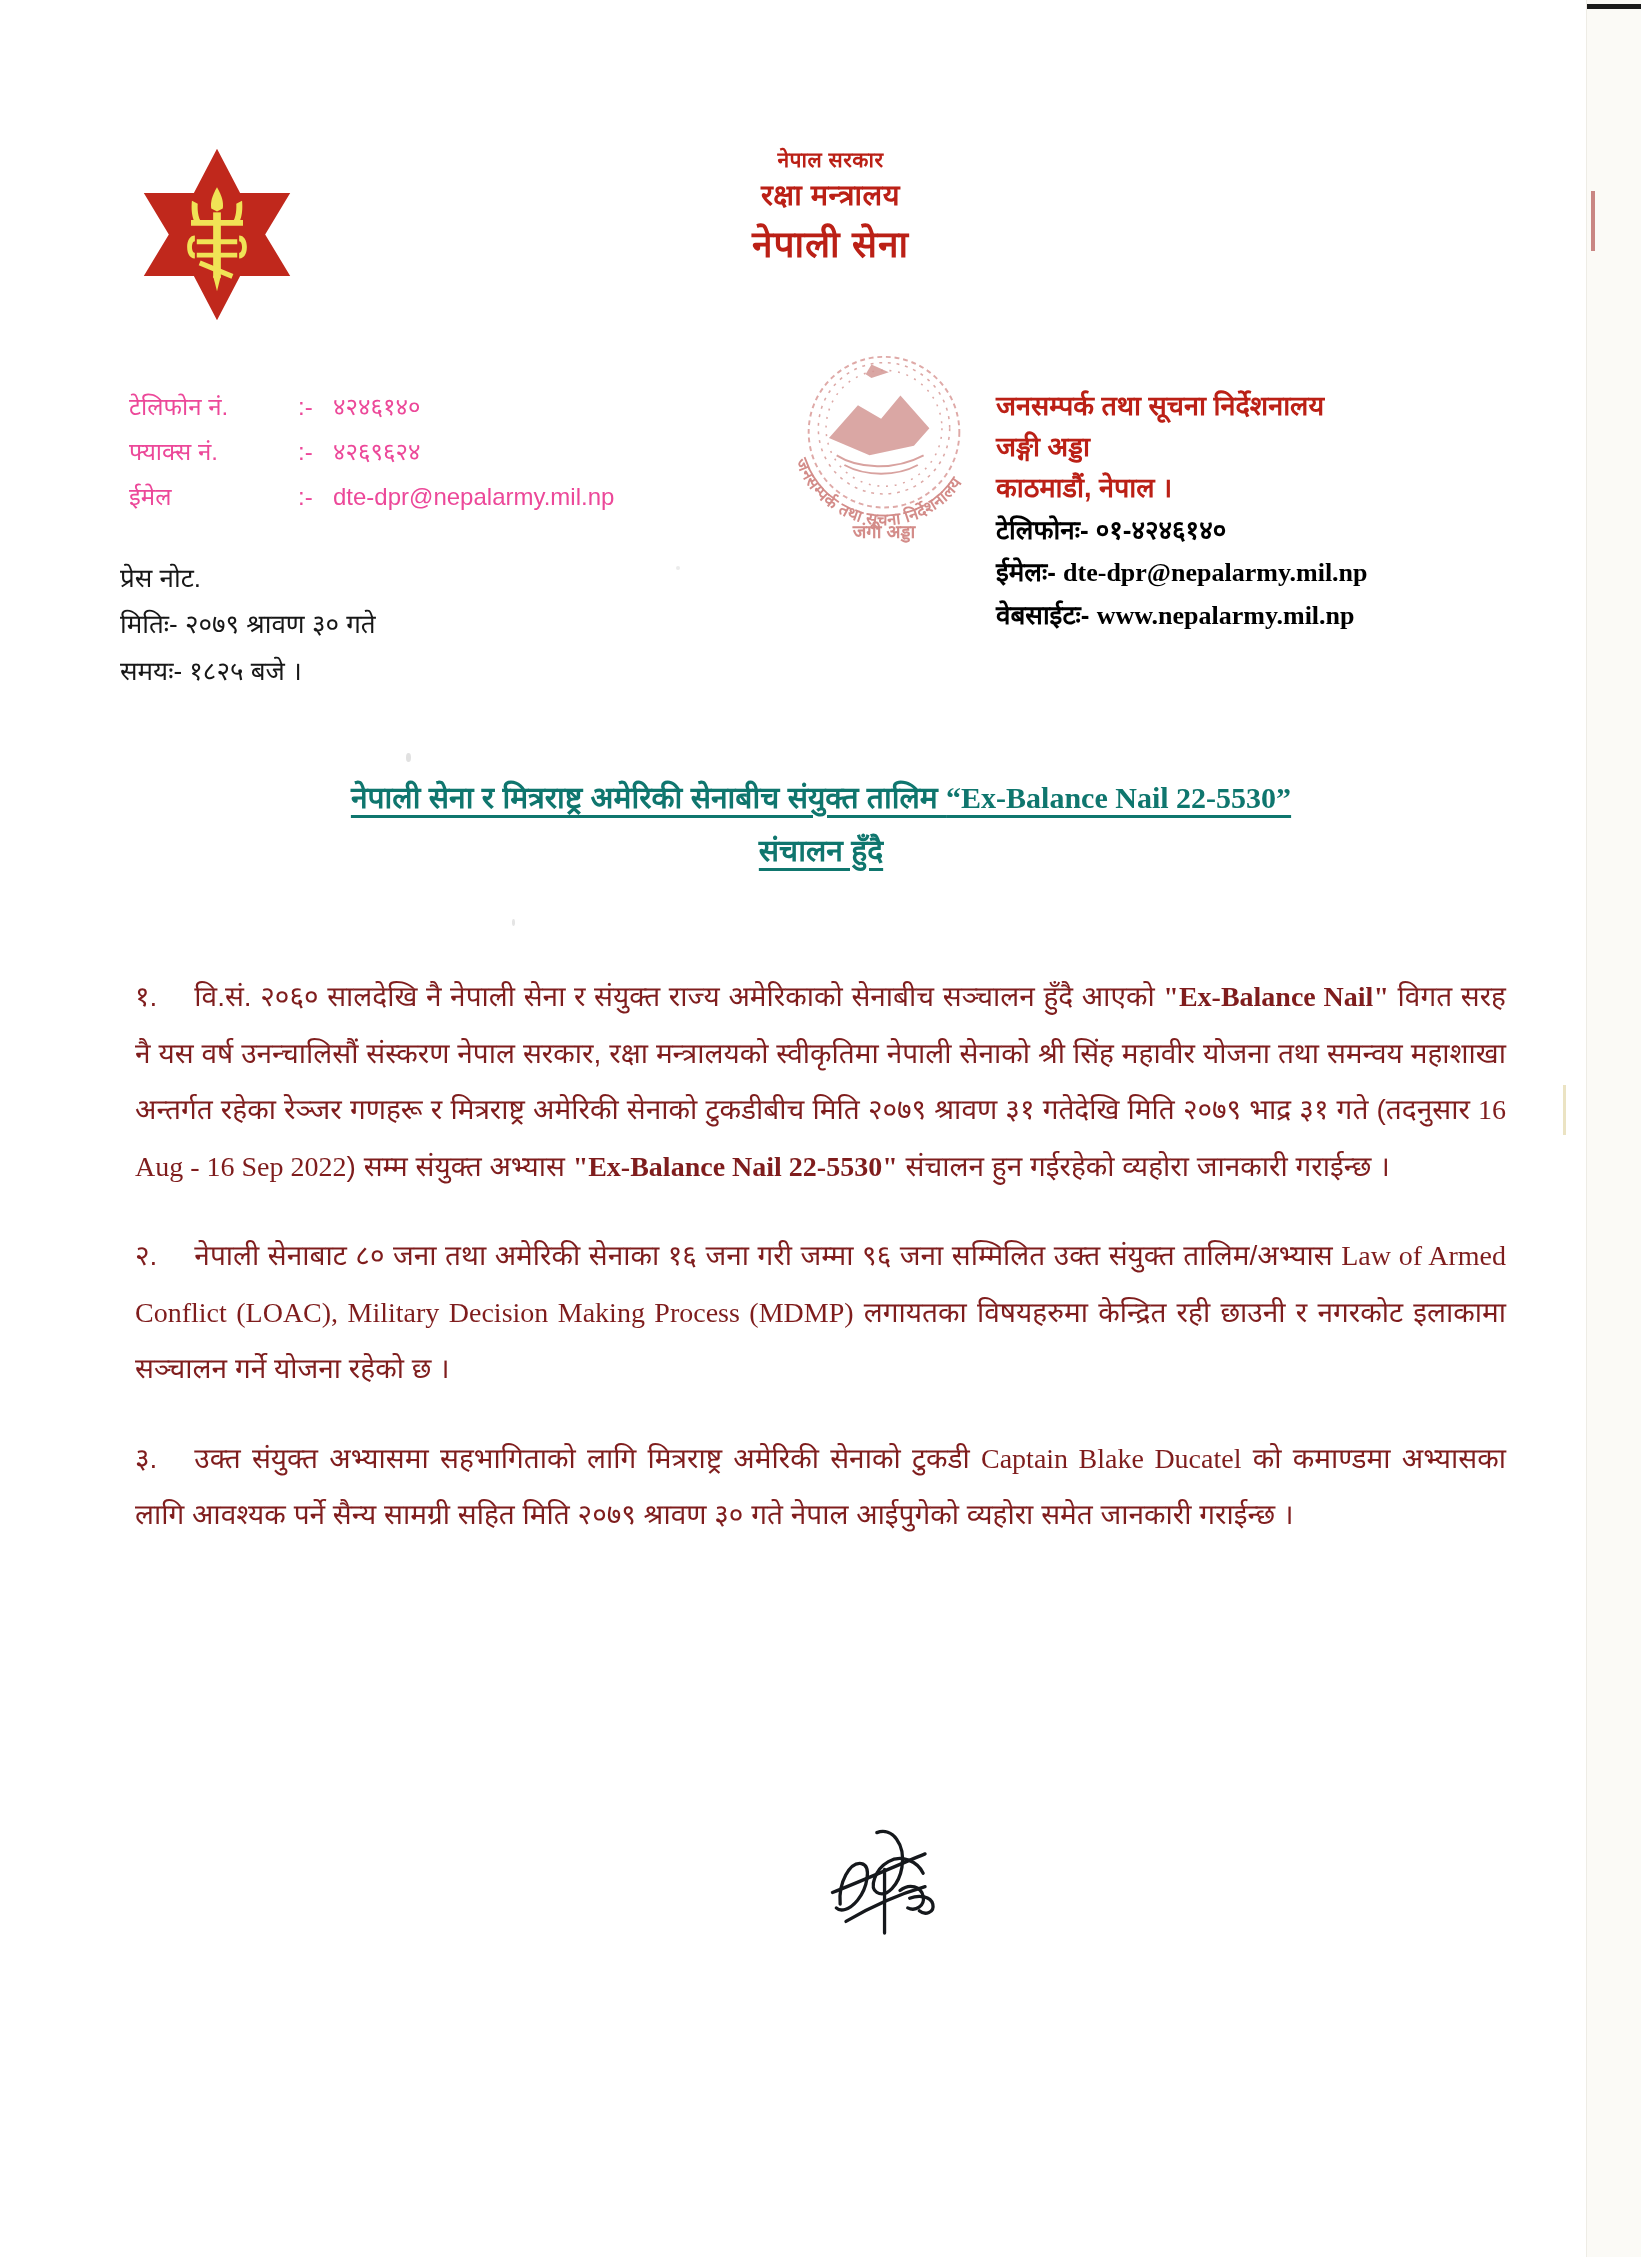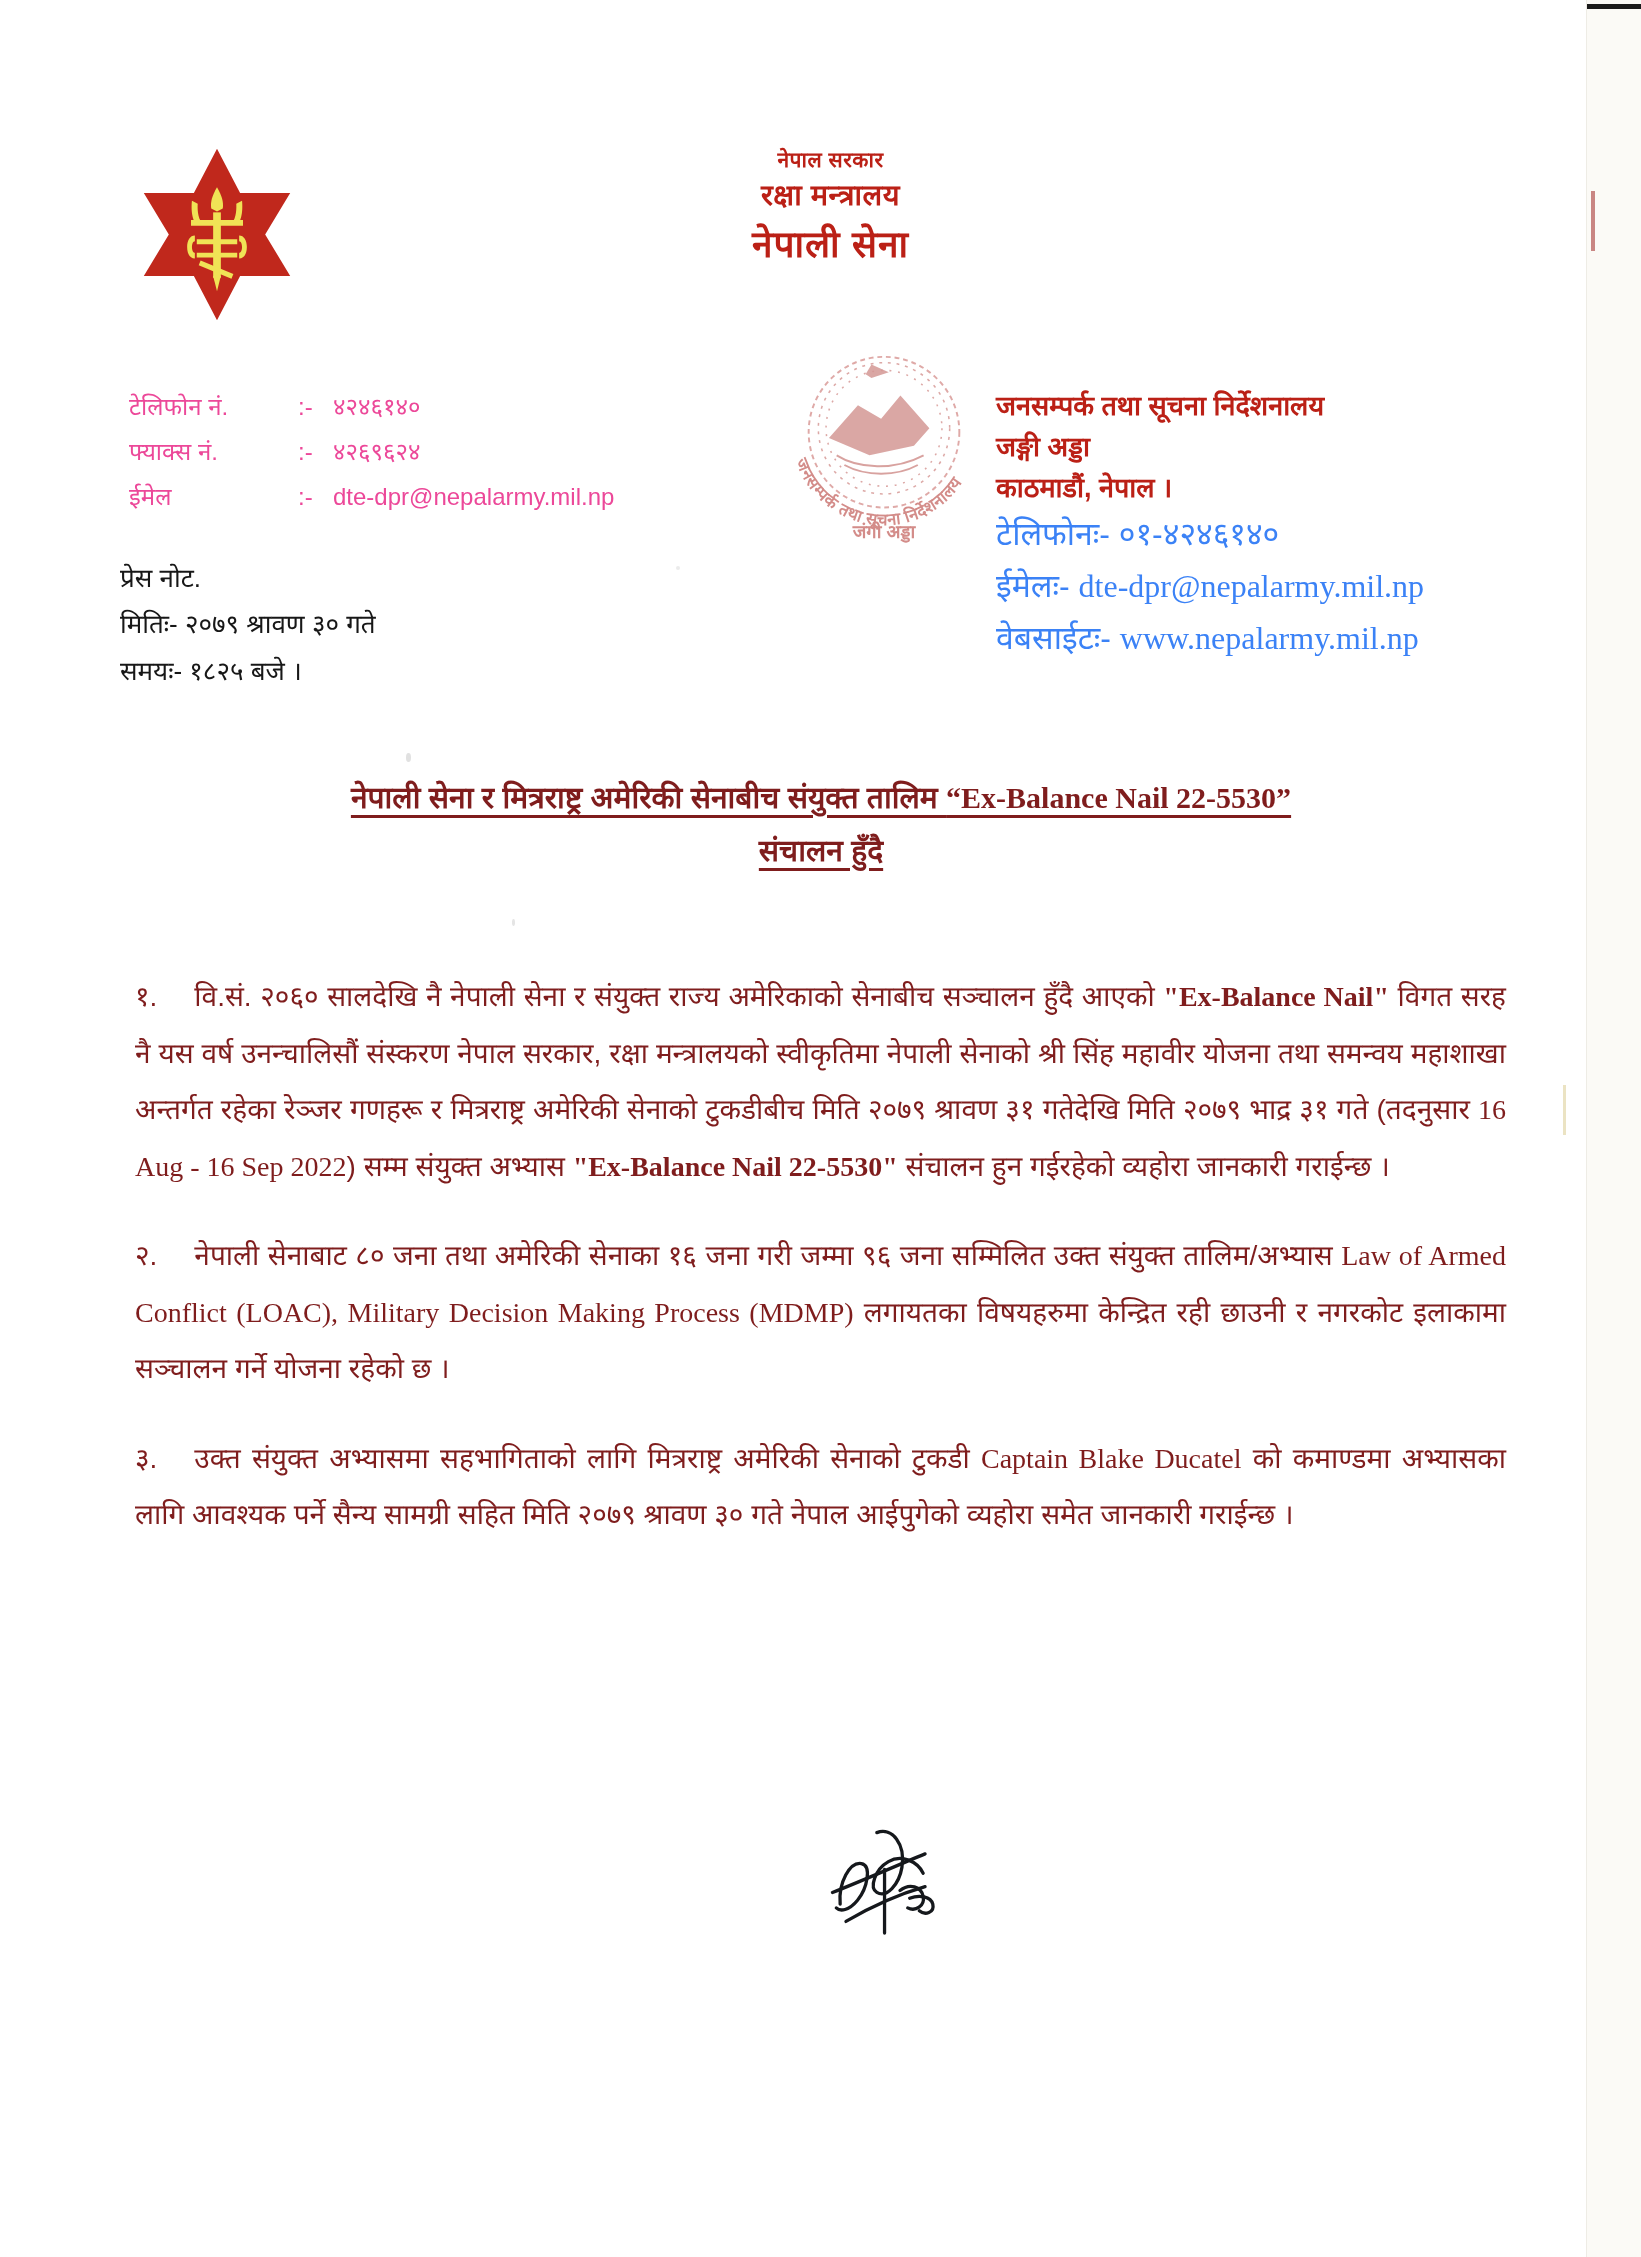--- a/index.html
+++ b/index.html
@@ -124,37 +124,38 @@
     font-family: "Liberation Sans", "DejaVu Sans", sans-serif;
   }
   .contact-right .dirline {
     color: #bb2016;
     font-weight: 700;
     font-size: 27px;
     line-height: 1.52;
     white-space: nowrap;
   }
   .contact-right .plain {
-    color: #3b82f6;
-    font-size: 32px;
+    color: #000000;
+    font-size: 26px;
     line-height: 1.62;
     white-space: nowrap;
+    font-weight: bold;
   }
   .contact-right .plain .lat {
     font-family: "Liberation Serif", "DejaVu Serif", serif;
   }
 
   
   .doc-title {
     position: absolute;
     left: 145px;
     top: 772px;
     width: 1352px;
     text-align: center;
-    color: #7f1d1d;
+    color: #0f766e;
     font-family: "Liberation Sans", "DejaVu Sans", sans-serif;
     font-weight: 700;
     font-size: 30px;
     line-height: 1.75;
   }
   .doc-title .u { text-decoration: underline; text-underline-offset: 6.8px; }
   .doc-title .lat { font-family: "Liberation Serif", "DejaVu Serif", serif; }
 
   
   .body-area {

